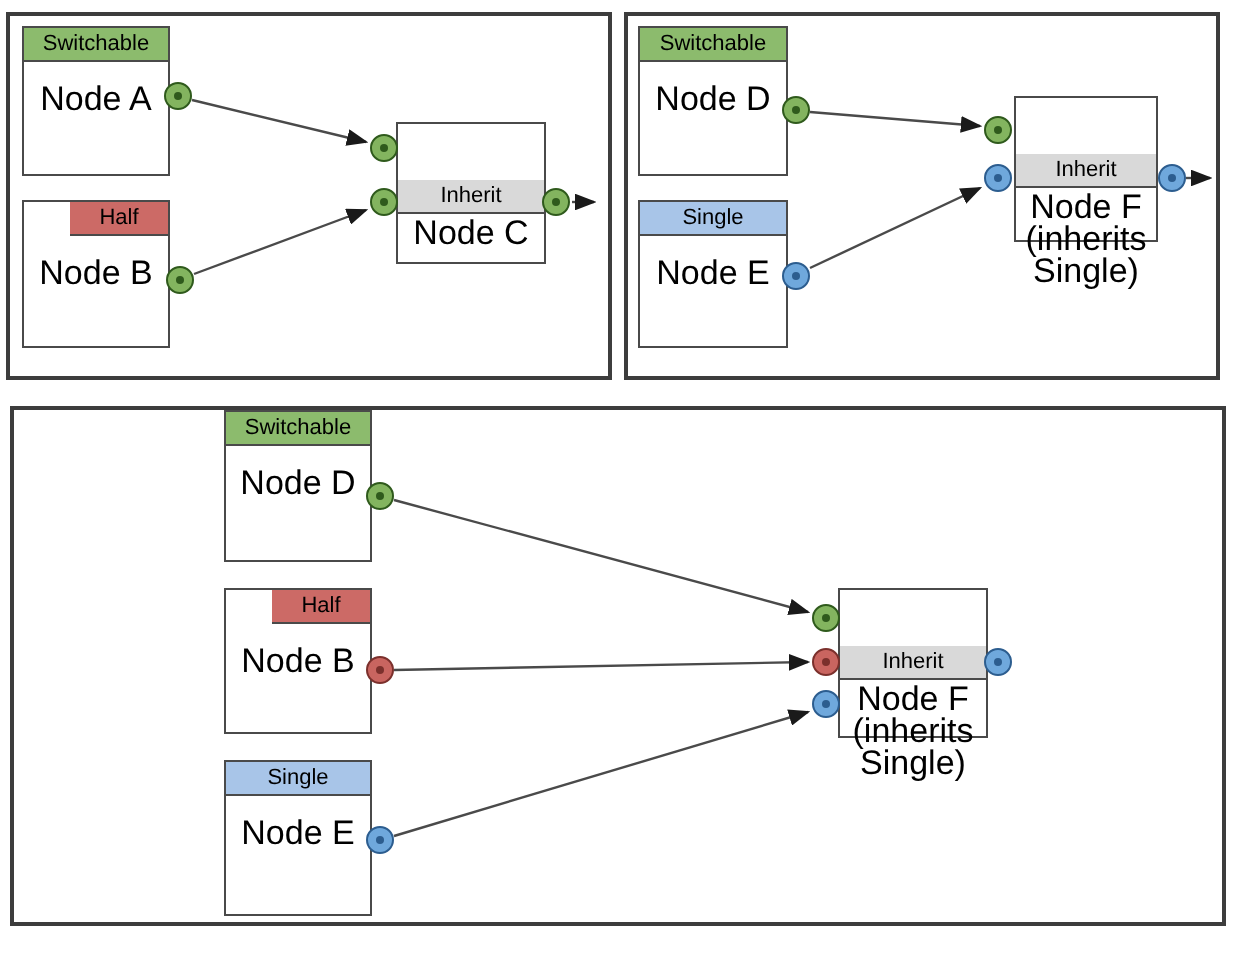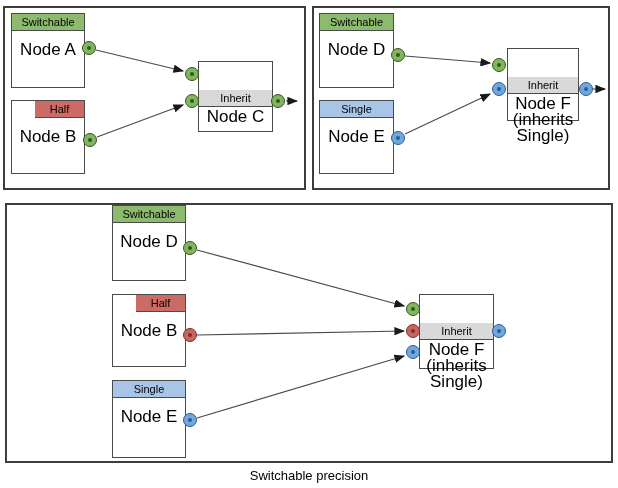--- a/index.html
+++ b/index.html
@@ -135,14 +135,13 @@
 
     <line x1="405" y1="56" x2="490" y2="63" stroke="#4a4a4a" stroke-width="1.2" marker-end="url(#arrow)"></line>
     <line x1="405" y1="134" x2="490" y2="94" stroke="#4a4a4a" stroke-width="1.2" marker-end="url(#arrow)"></line>
     <line x1="593" y1="89" x2="605" y2="89" stroke="#4a4a4a" stroke-width="1.2" marker-end="url(#arrow)"></line>
 
     <line x1="197" y1="250" x2="404" y2="306" stroke="#4a4a4a" stroke-width="1.2" marker-end="url(#arrow)"></line>
     <line x1="197" y1="335" x2="404" y2="331" stroke="#4a4a4a" stroke-width="1.2" marker-end="url(#arrow)"></line>
     <line x1="197" y1="418" x2="404" y2="356" stroke="#4a4a4a" stroke-width="1.2" marker-end="url(#arrow)"></line>
   </svg>
 
-  <div class="caption">Switchable precision</div>
 </div>
 
 </body></html>

